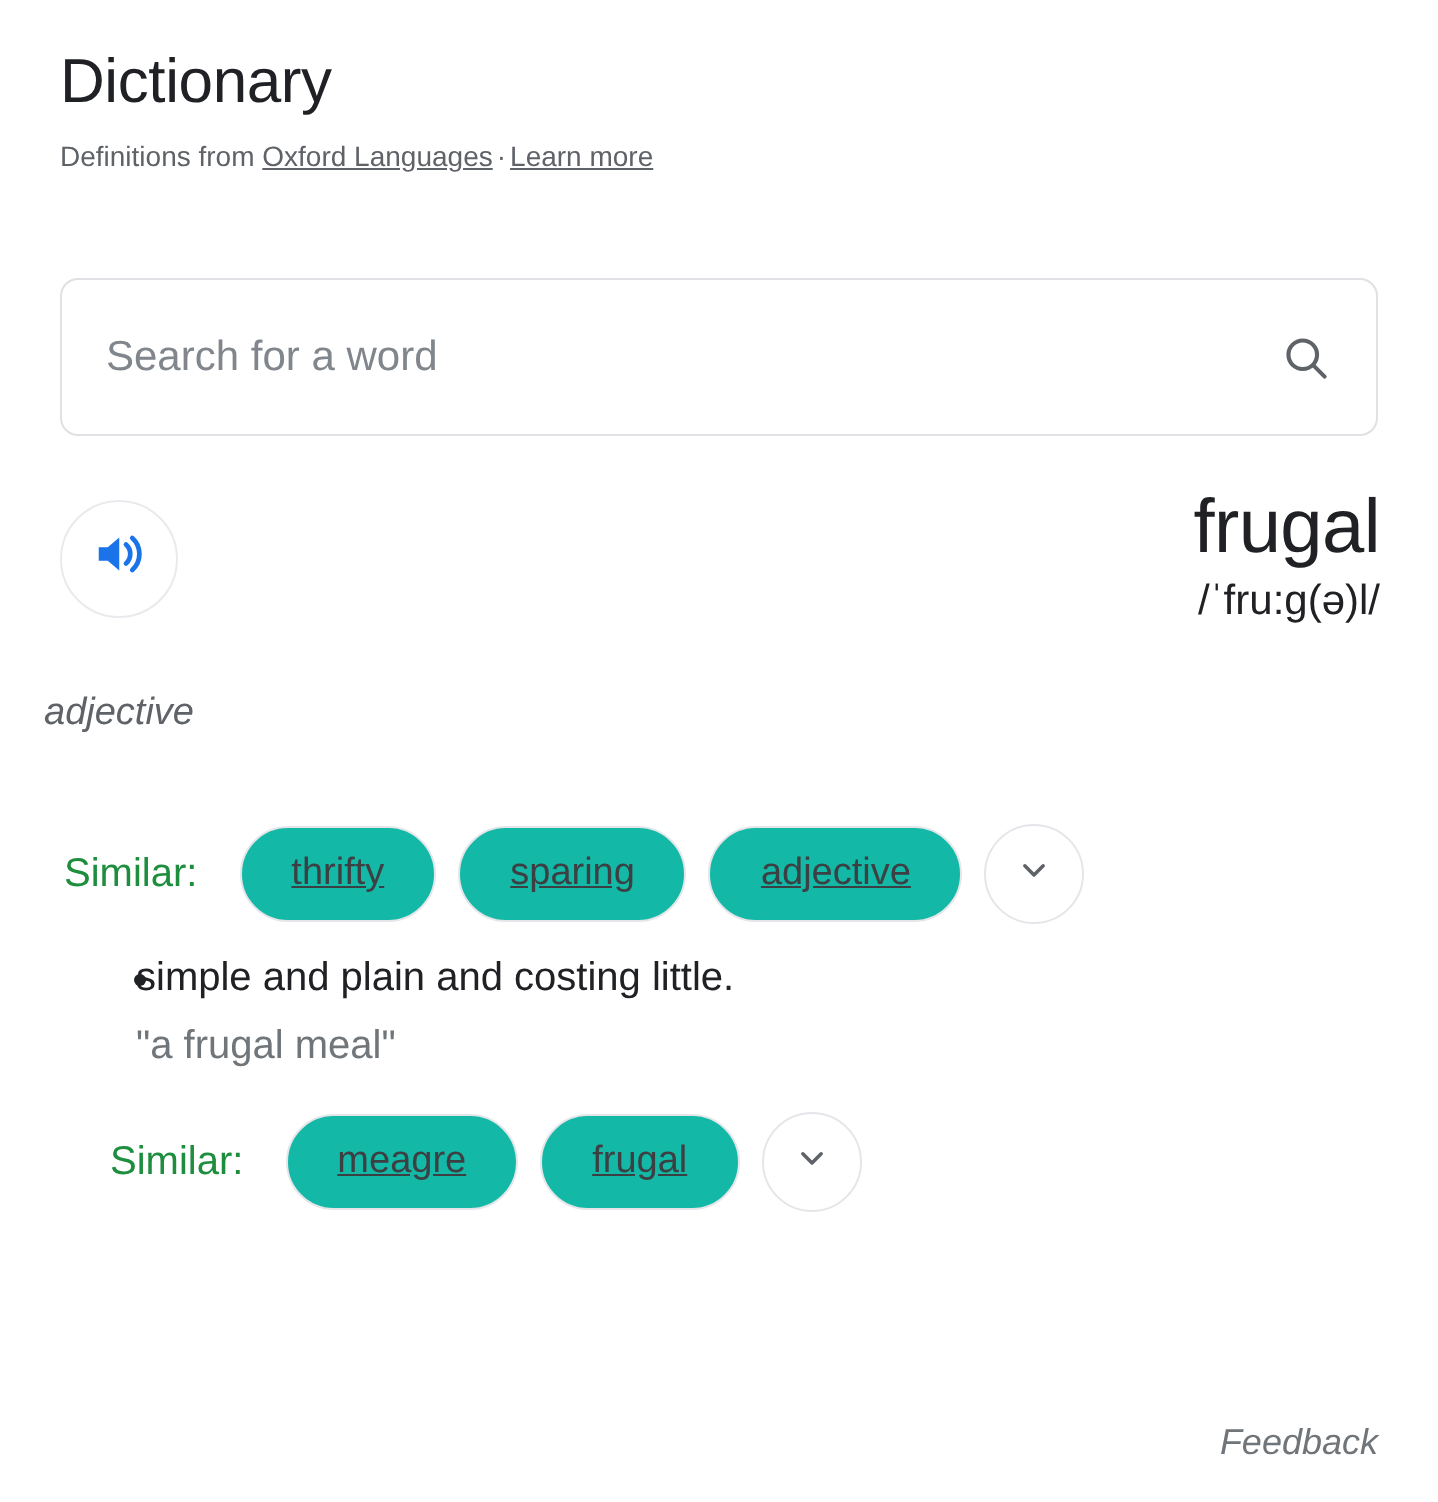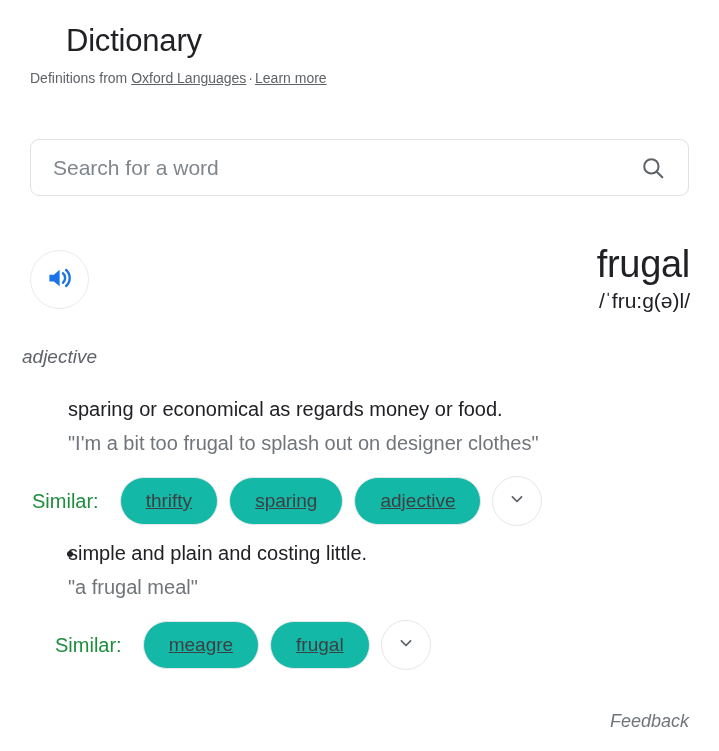--- a/index.html
+++ b/index.html
@@ -27,21 +27,20 @@
     top: 22px;
     width: 660px;
   }
 
   .page-title {
     font-size: 31px;
     line-height: 38px;
     color: #202124;
     font-weight: 400;
     letter-spacing: -0.2px;
-    margin-left: 36px;
   }
 
   .attribution {
     margin-top: 7px;
     font-size: 14px;
     line-height: 23px;
     color: #5f6368;
     white-space: nowrap;
   }
 
@@ -55,21 +54,21 @@
     padding: 0 2px;
     color: #5f6368;
   }
 
   
   .search-box {
     position: absolute;
     left: 30px;
     top: 139px;
     width: 659px;
-    height: 57px;
+    height: 79px;
     border: 1px solid #dfe1e5;
     border-radius: 9px;
     background: #ffffff;
     display: flex;
     align-items: center;
     padding: 0 22px 0 22px;
     cursor: text;
   }
 
   .search-input {
@@ -279,25 +278,20 @@
       <div class="headword">frugal</div>
       <div class="phonetic">/ˈfru:g(ə)l/</div>
     </div>
   </div>
 
   <div class="pos">adjective</div>
 
   <div class="defs">
 
     <div class="def-group-1">
-      <div class="def-item no-bullet">
-
-        <div class="def-text">sparing or economical as regards money or food.</div>
-        <div class="def-example">"I'm a bit too frugal to splash out on designer clothes"</div>
-      </div>
       <div class="similar-row">
         <span class="similar-label">Similar:</span>
         <span class="chip">thrifty</span>
         <span class="chip">sparing</span>
         <span class="chip">adjective</span>
         <span class="chip-more">
           <span>
             <svg width="20" height="20" viewBox="0 0 24 24" fill="none" aria-hidden="true">
               <path d="M6.5 9.5L12 15l5.5-5.5" stroke="#5f6368" stroke-width="2.1" stroke-linecap="round" stroke-linejoin="round"></path>
             </svg>

